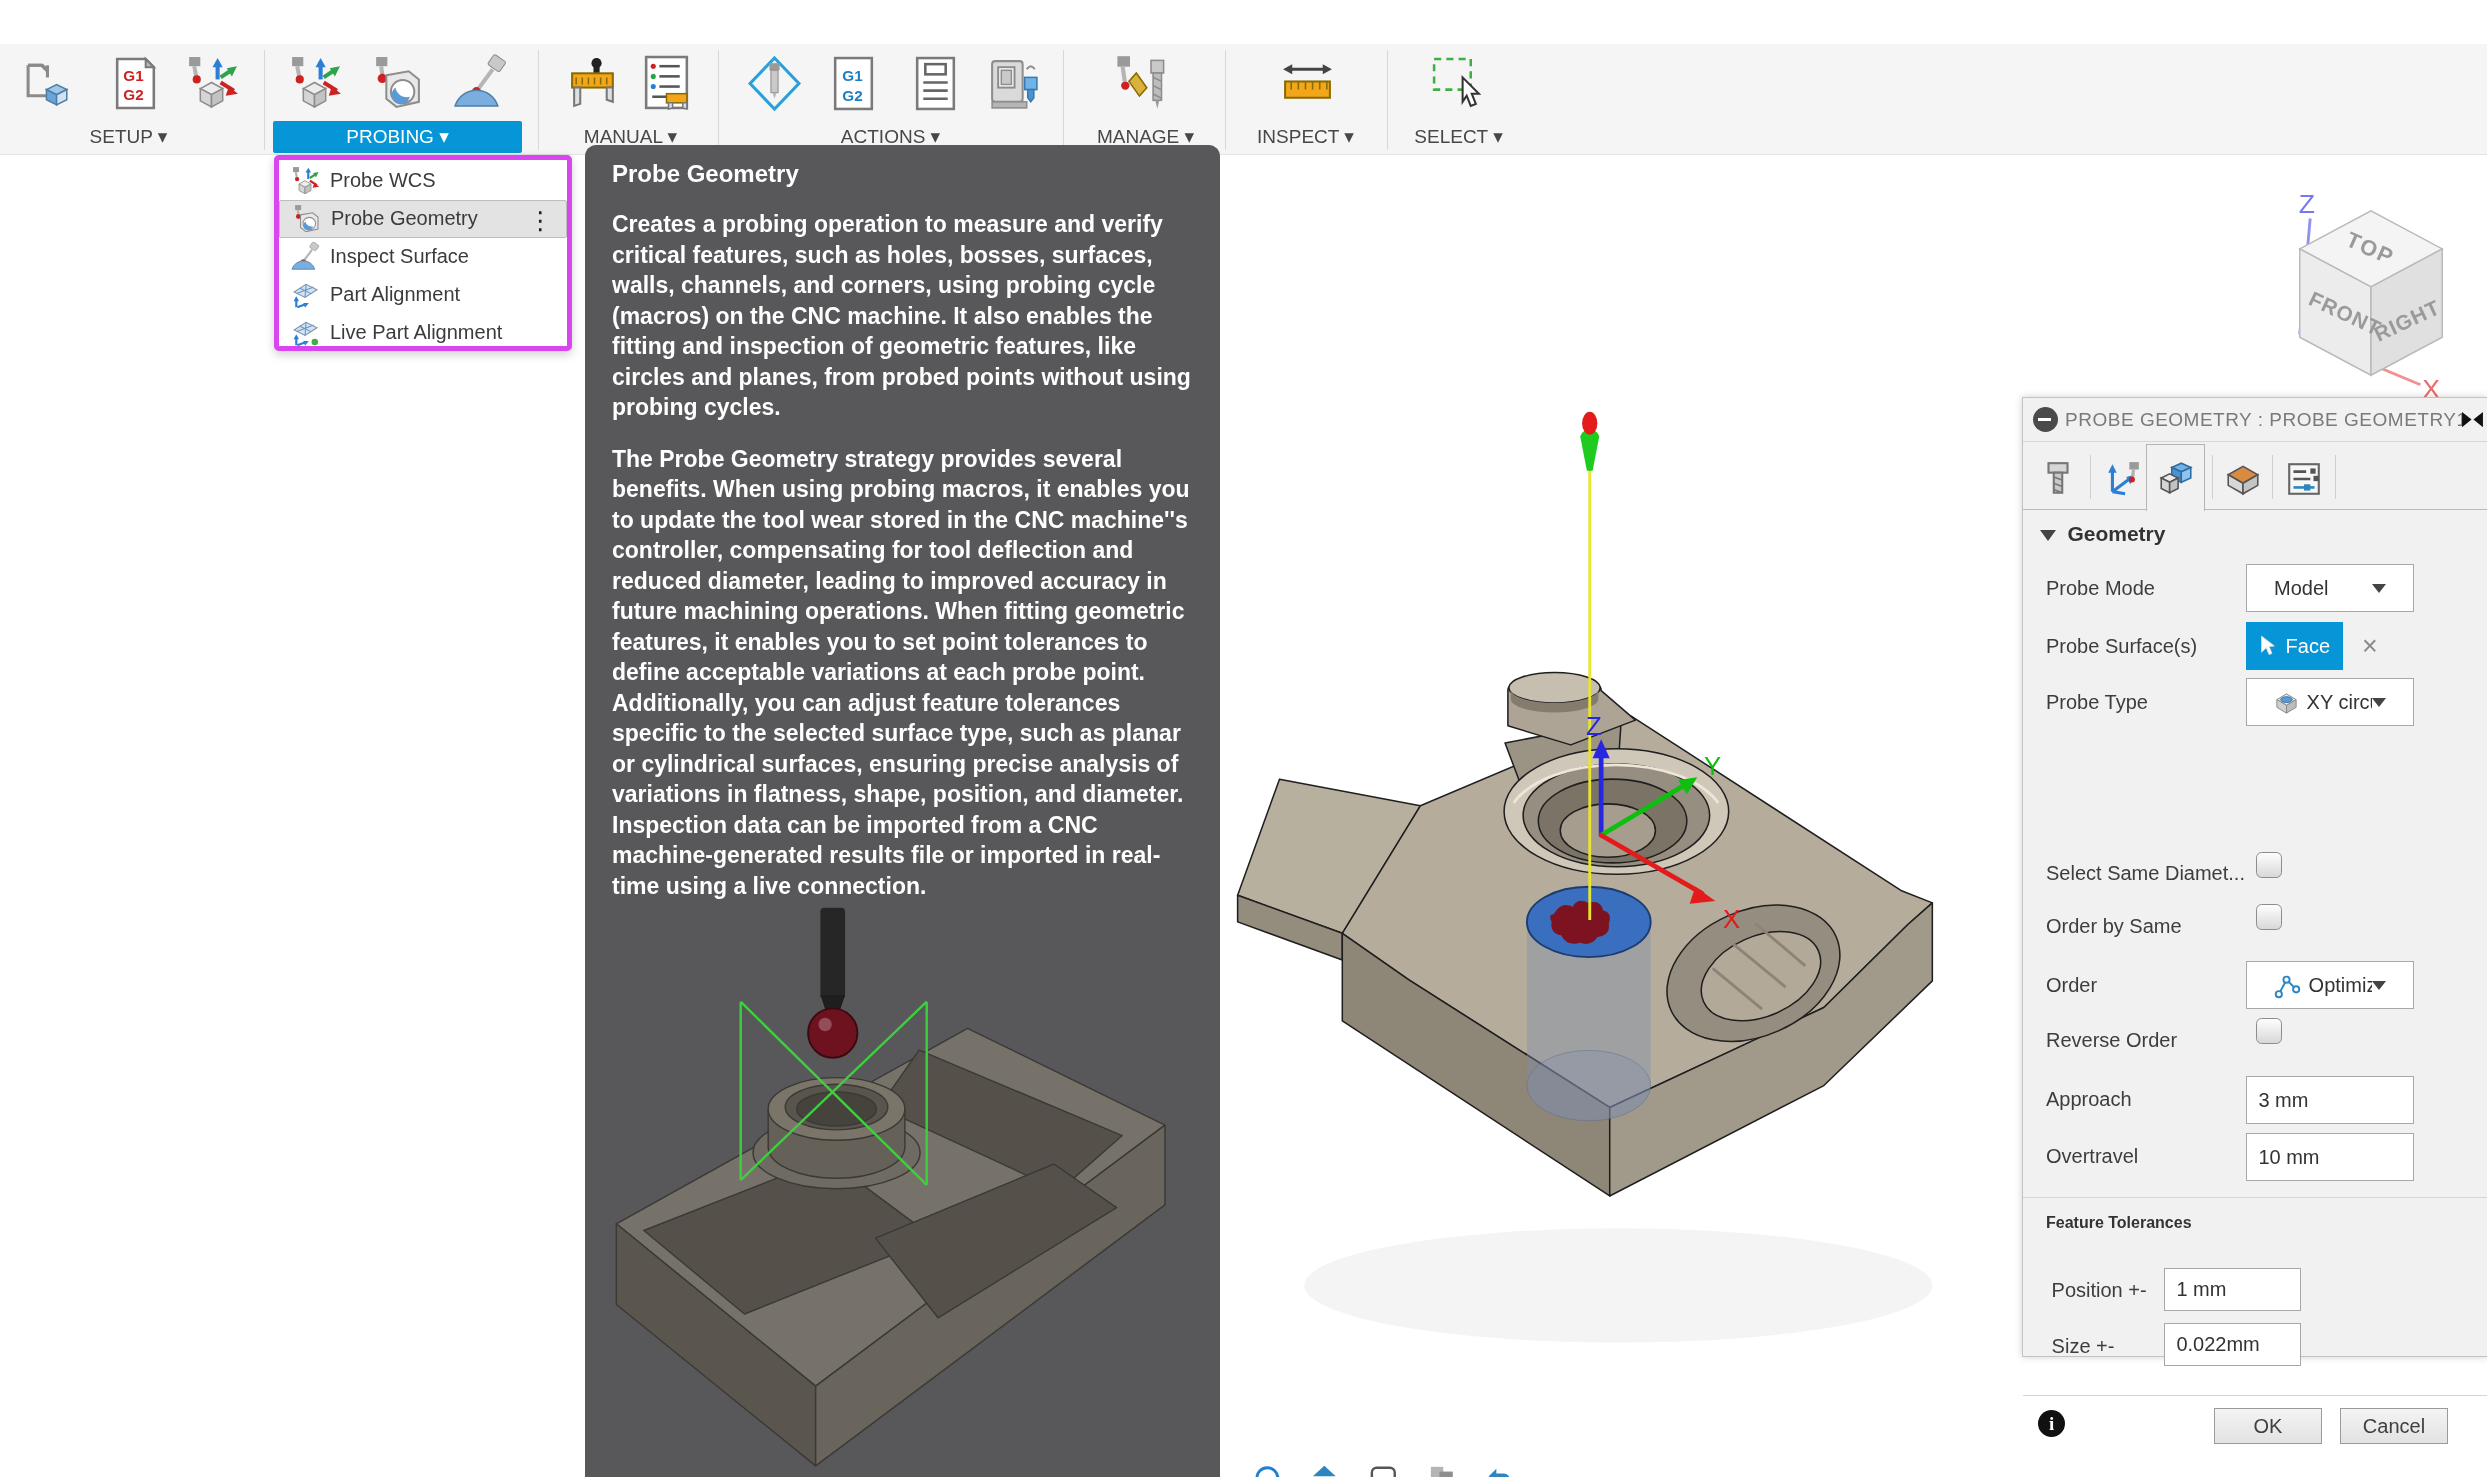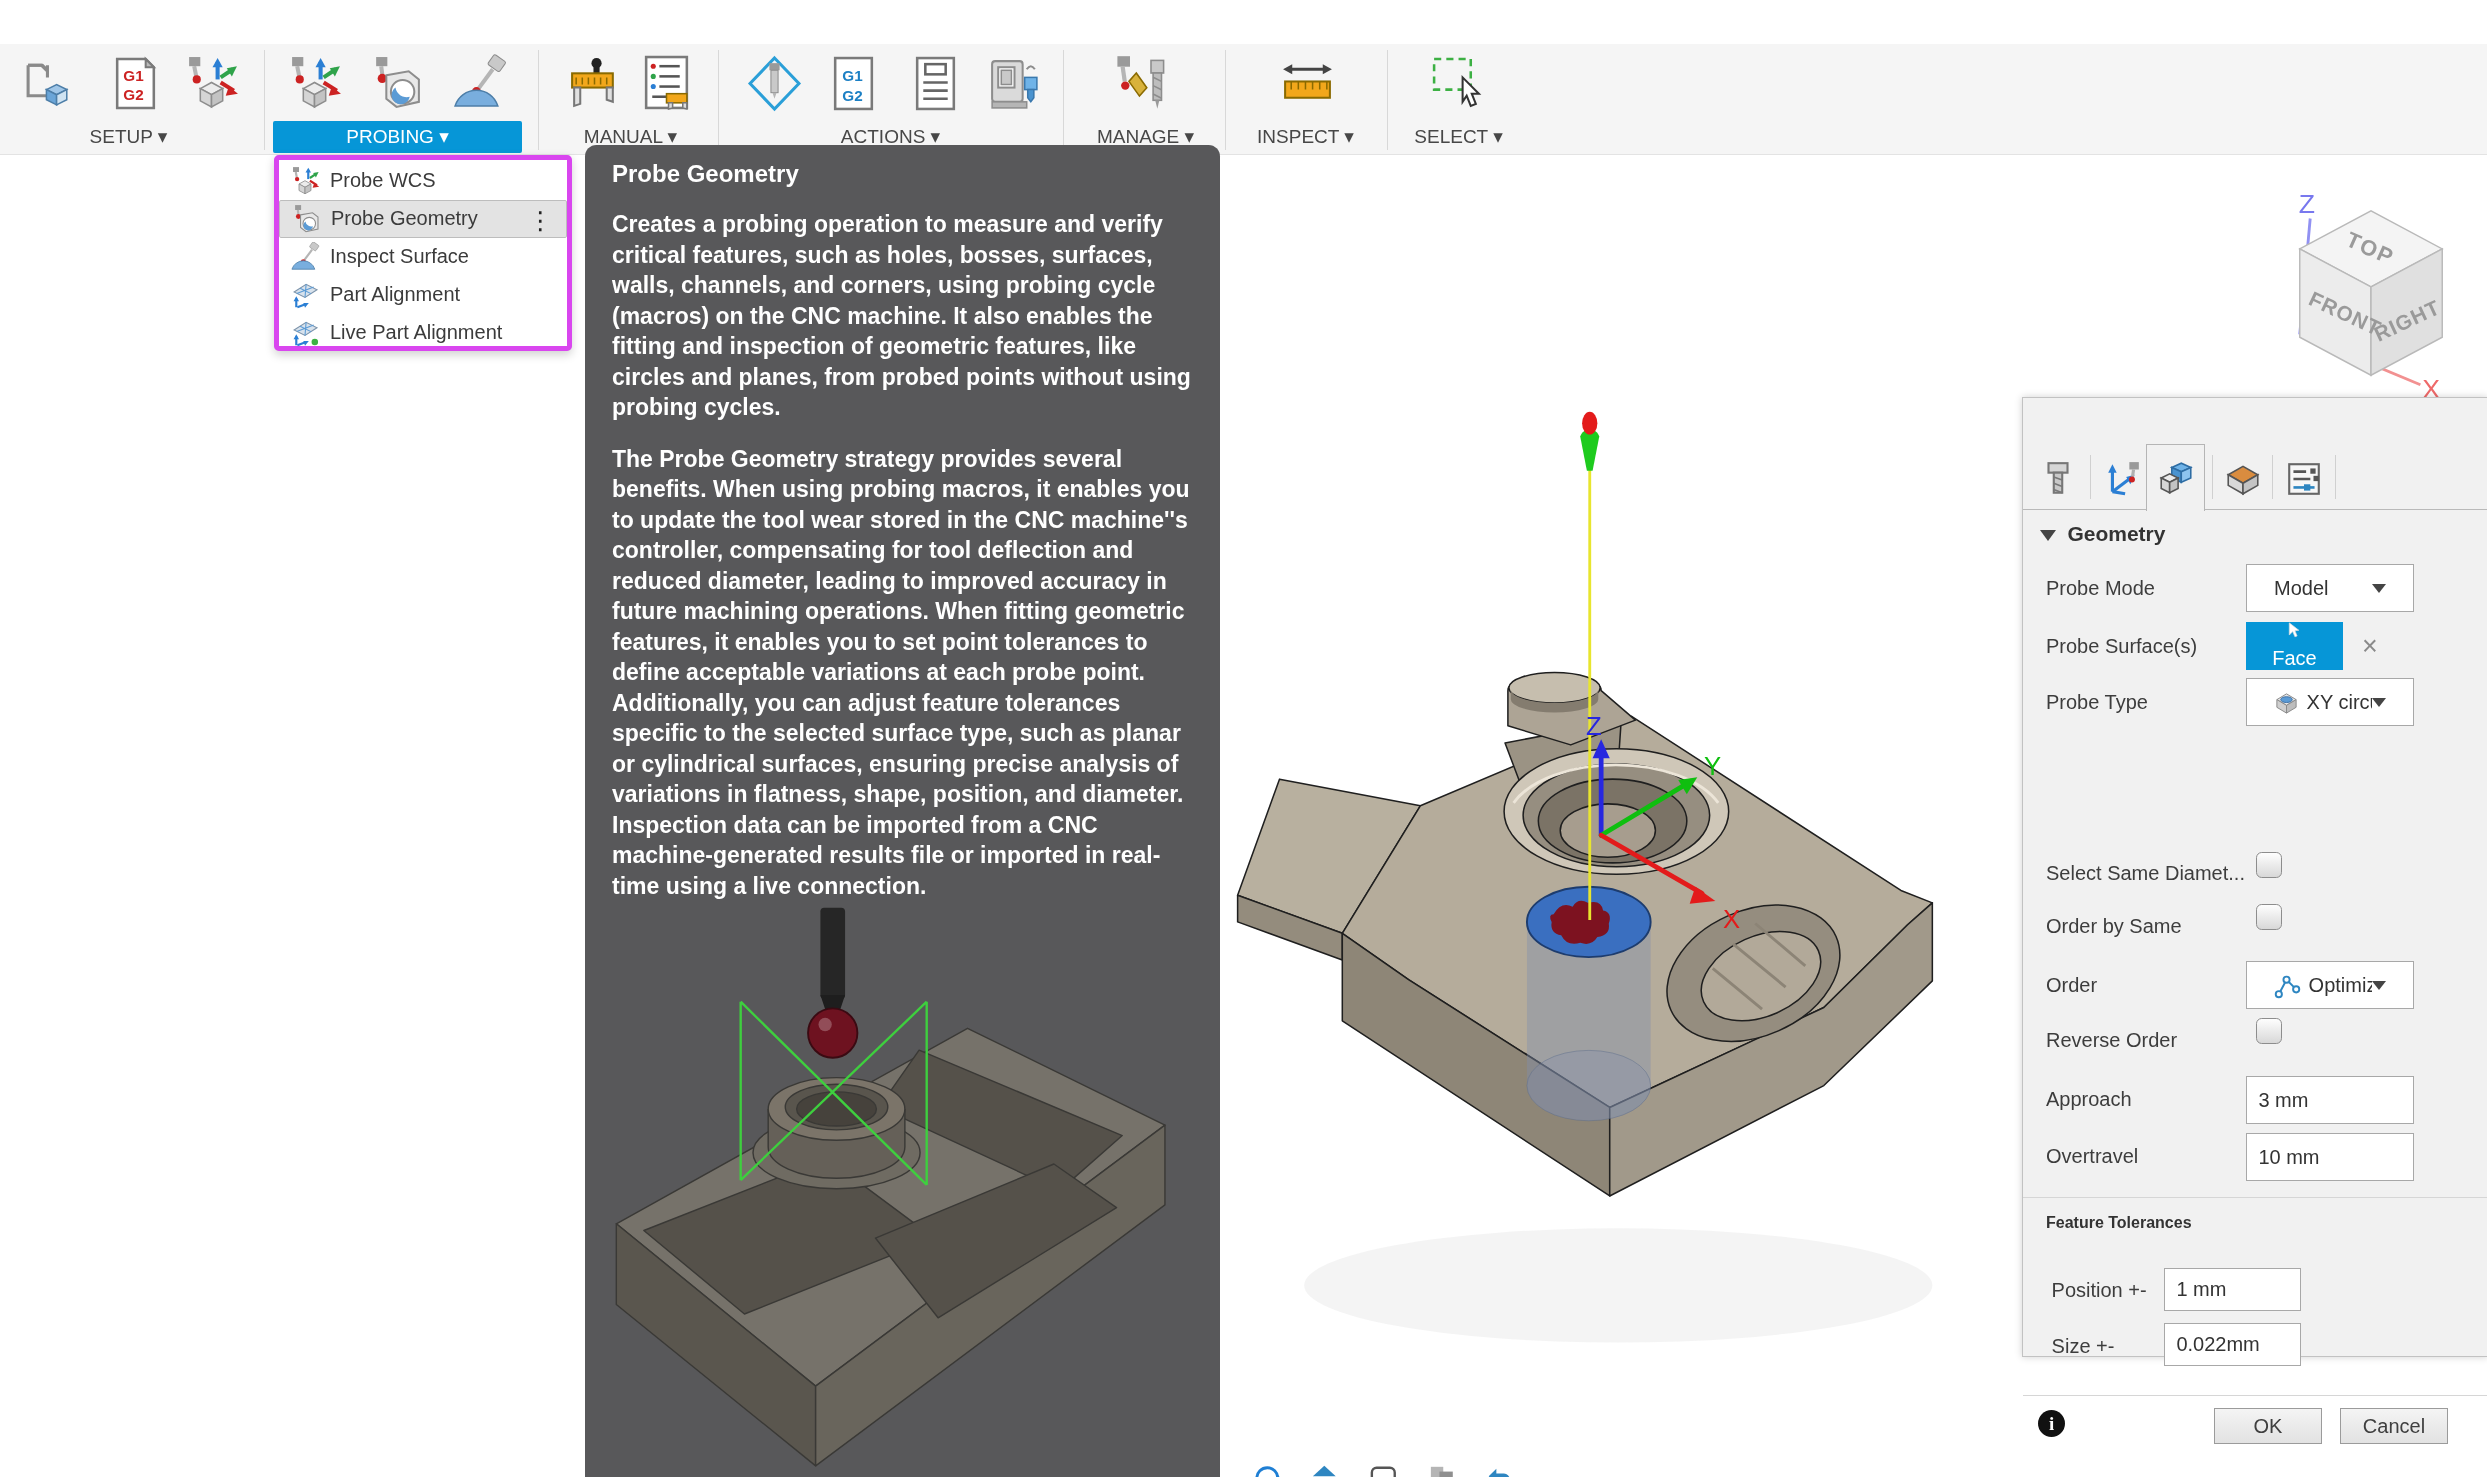--- a/index.html
+++ b/index.html
@@ -69,21 +69,21 @@
   .flabel { position:absolute; left:23px; font-size:20px; color:#3d3d3d; white-space:nowrap; }
   .fselect { position:absolute; left:223px; width:168px; height:48px; background:#fff; border:1px solid #a8a8a8;
              display:flex; align-items:center; padding:0 27px; font-size:20px; color:#333; cursor:pointer; }
   .fselect .caret { margin-left:auto; width:0; height:0; border-left:7.6px solid transparent;
                     border-right:7.6px solid transparent; border-top:9.5px solid #444; }
   .finput { position:absolute; left:223px; width:168px; height:48px; background:#fff; border:1px solid #a8a8a8;
             font-size:20px; color:#333; padding-left:11.4px; font-family:"Liberation Sans",sans-serif; }
   .fcheck { position:absolute; left:233px; width:26px; height:26px; border:1.9px solid #8d8d8d; border-radius:5.7px;
             background:linear-gradient(#fefefe,#d8d8d8); cursor:pointer; }
   .chip { position:absolute; left:223px; width:97px; height:48px; background:#0696d7; color:#fff;
-          display:flex; align-items:center; justify-content:center; font-size:20px; gap:7.6px; cursor:pointer;flex-direction:column; }
+          display:flex; align-items:center; justify-content:center; font-size:20px; gap:7.6px; cursor:pointer; }
   .chip-x { position:absolute; left:339px; font-size:27px; color:#8a8a8a; cursor:pointer; }
   .pdivider { position:absolute; left:0; width:100%; height:1px; background:#d6d6d6; }
   .ft-title { position:absolute; left:23px; font-size:16px; font-weight:bold; color:#333; }
   .tinput { position:absolute; left:141px; width:137px; height:43px; background:#fff; border:1px solid #a8a8a8;
             font-size:20px; color:#333; padding-left:11.4px; font-family:"Liberation Sans",sans-serif; }
   .pfooter-btn { position:absolute; height:36px; background:linear-gradient(#f4f4f4,#e2e2e2);
                  border:1px solid #9b9b9b; font-size:20px; color:#3f3f3f; text-align:center; line-height:34px; cursor:pointer; }
   .info-dot { position:absolute; left:15.2px; width:27px; height:27px; border-radius:50%; background:#111;
               color:#fff; font-size:19px; font-weight:bold; text-align:center; line-height:27px;
               font-family:"Liberation Serif",serif; cursor:pointer; }
@@ -414,20 +414,28 @@
         <path d="M164 99 V287 M360 99 V292 M164 99 L360 292 M164 287 L360 99"></path>
       </g>
       <rect x="248" y="0" width="26" height="96" rx="4" fill="#262626"></rect>
       <polygon points="248,92 274,92 266,116 256,116" fill="#1e1e1e"></polygon>
       <circle cx="261" cy="132" r="26" fill="#6e1220" stroke="#3a0a12" stroke-width="2"></circle>
       <circle cx="253" cy="123" r="7" fill="rgba(255,255,255,0.25)"></circle>
     </svg>
   </div>
 
   <div class="panel">
+    <div class="panel-header">
+      <div class="collapse-dot"></div>
+      <div class="panel-title">PROBE GEOMETRY : PROBE GEOMETRY1</div>
+      <svg class="trunc" width="21" height="15.2" viewBox="0 0 22 16">
+        <polygon points="0,0 10,8 0,16" fill="#111"></polygon>
+          <polygon points="22,0 12,8 22,16" fill="#111"></polygon>
+      </svg>
+    </div>
 
     <div class="ptabs">
       <div class="ptab" style="left:5.7px">
         <svg viewBox="0 0 36 36">
           <rect x="9" y="3" width="18" height="9" fill="#d6d6d6" stroke="#777" stroke-width="2"></rect>
           <rect x="14" y="12" width="8" height="19" fill="#c9c9c9" stroke="#777" stroke-width="2"></rect>
           <path d="M14 16 l8 3 m-8 3 l8 3 m-8 3 l8 3" stroke="#777" stroke-width="1.5"></path>
         </svg>
       </div>
       <div class="ptab-sep" style="left:67px"></div>

